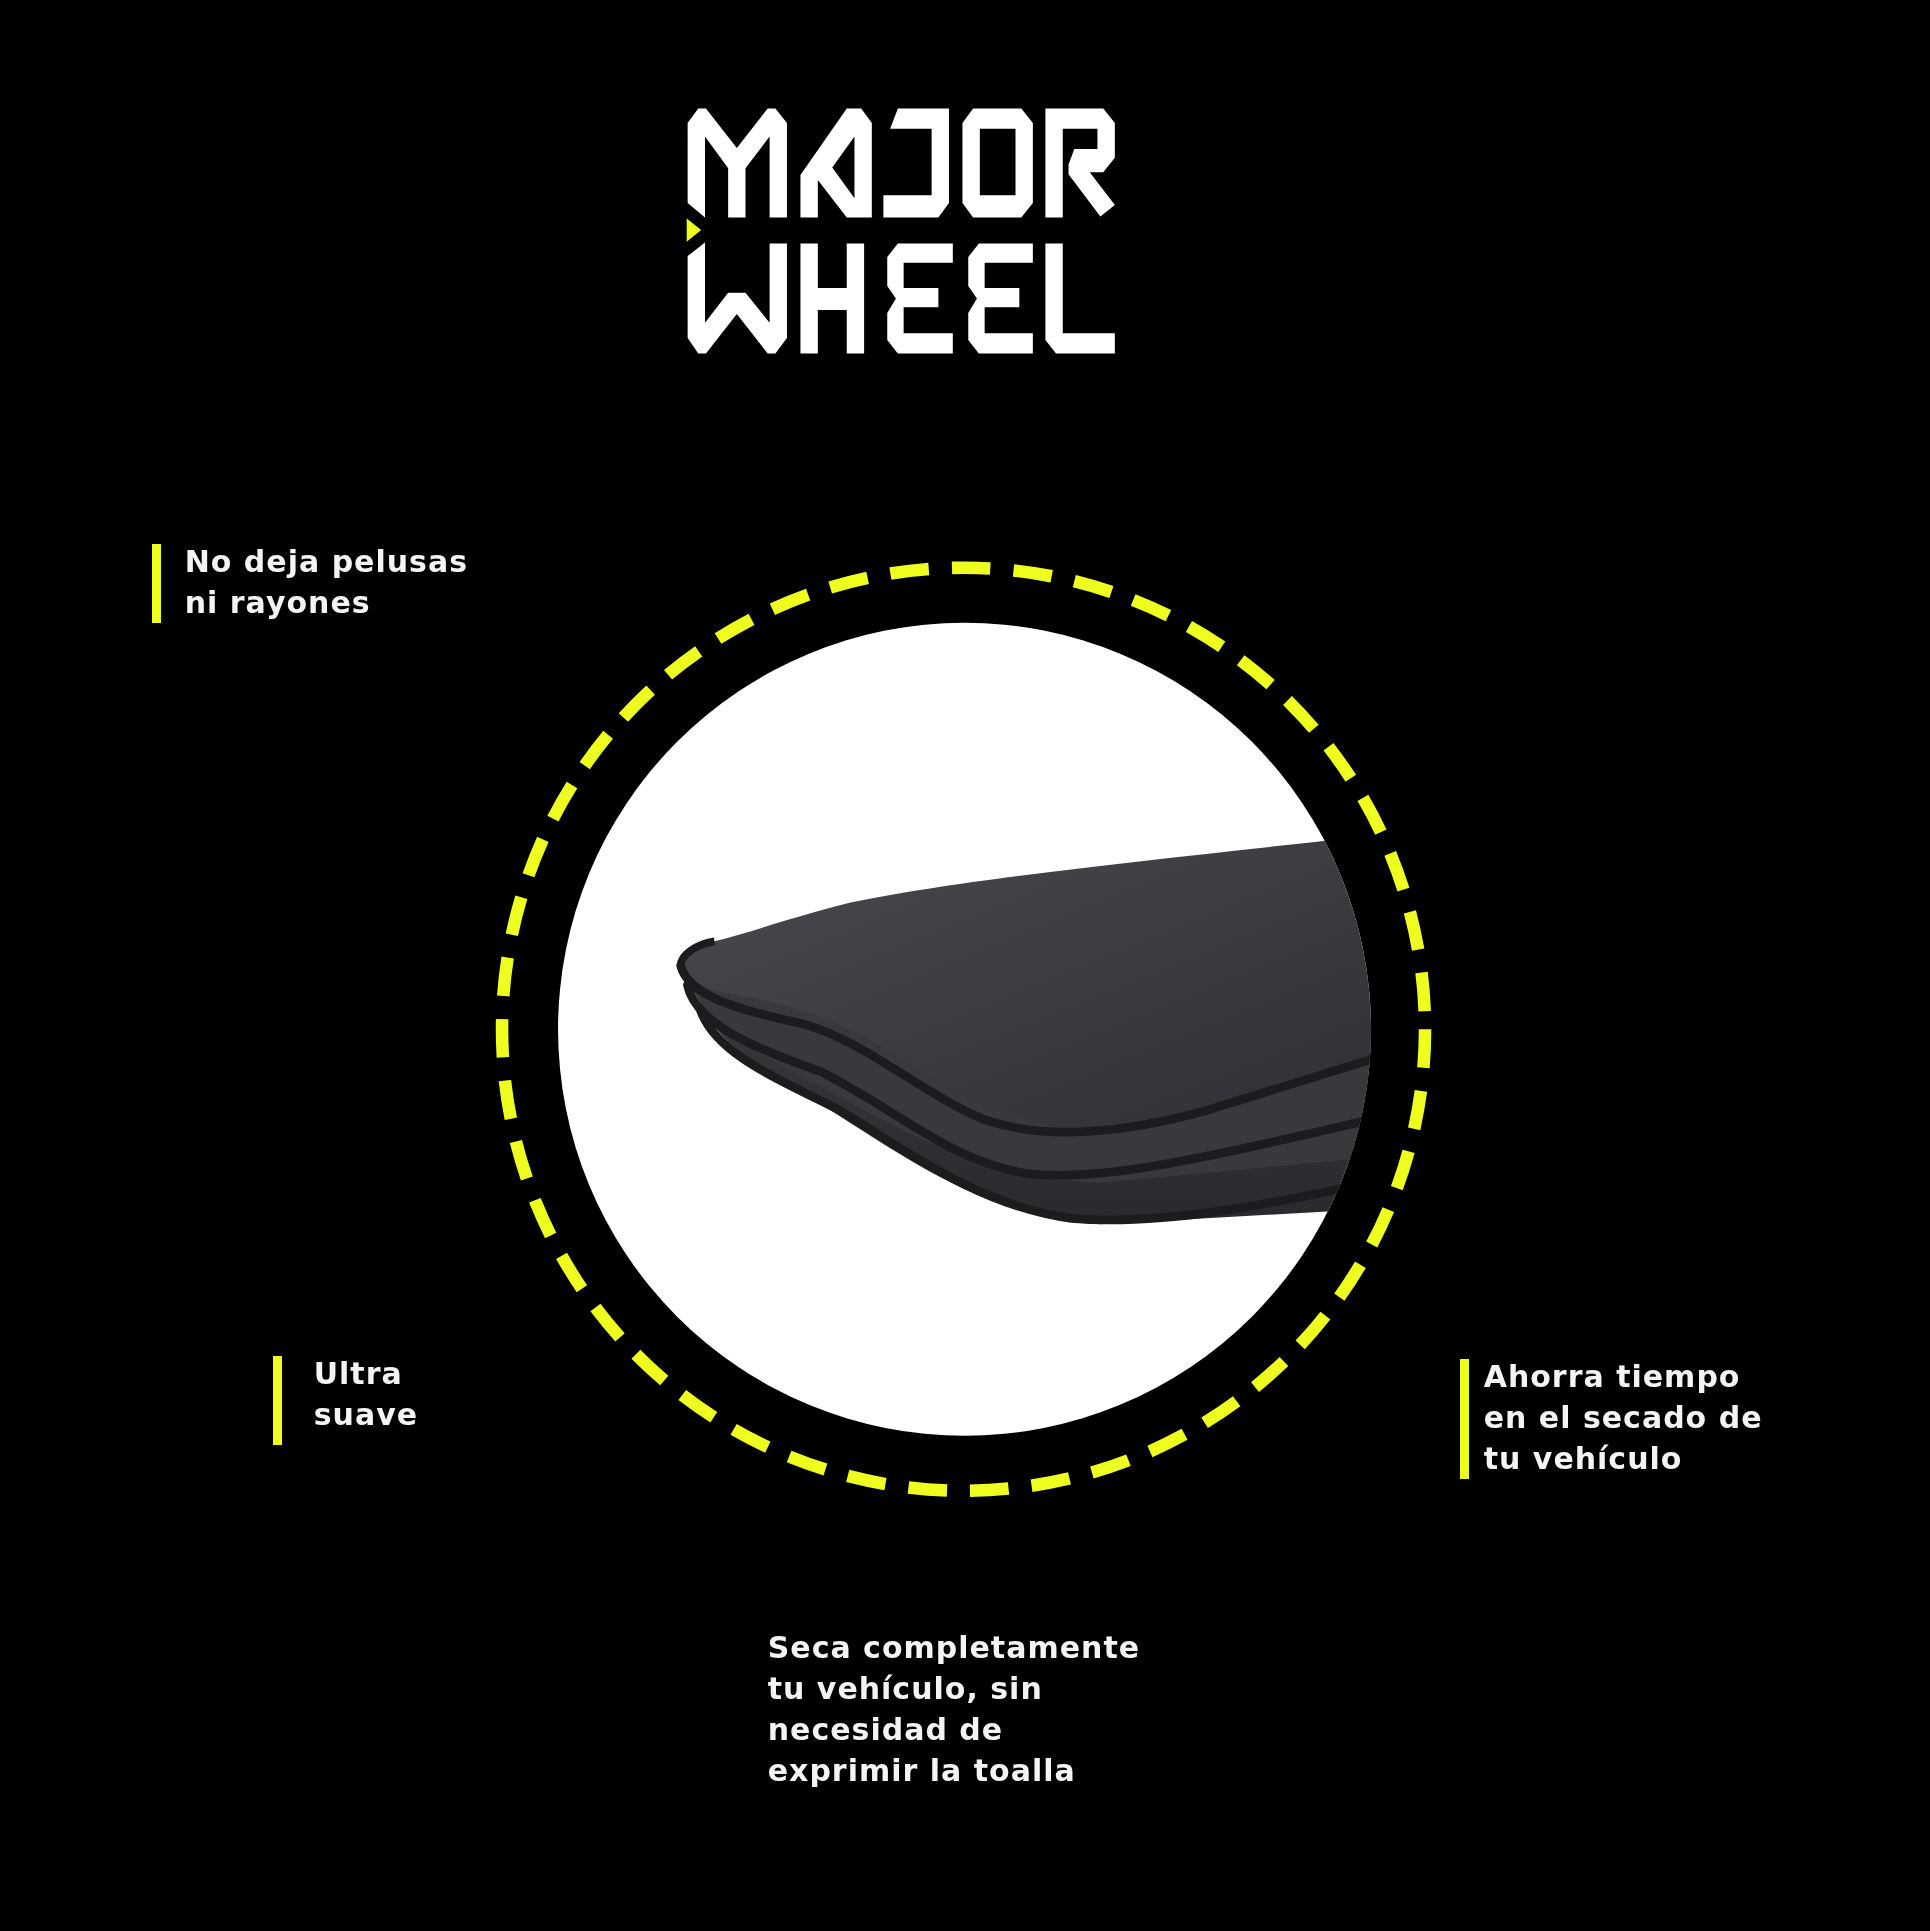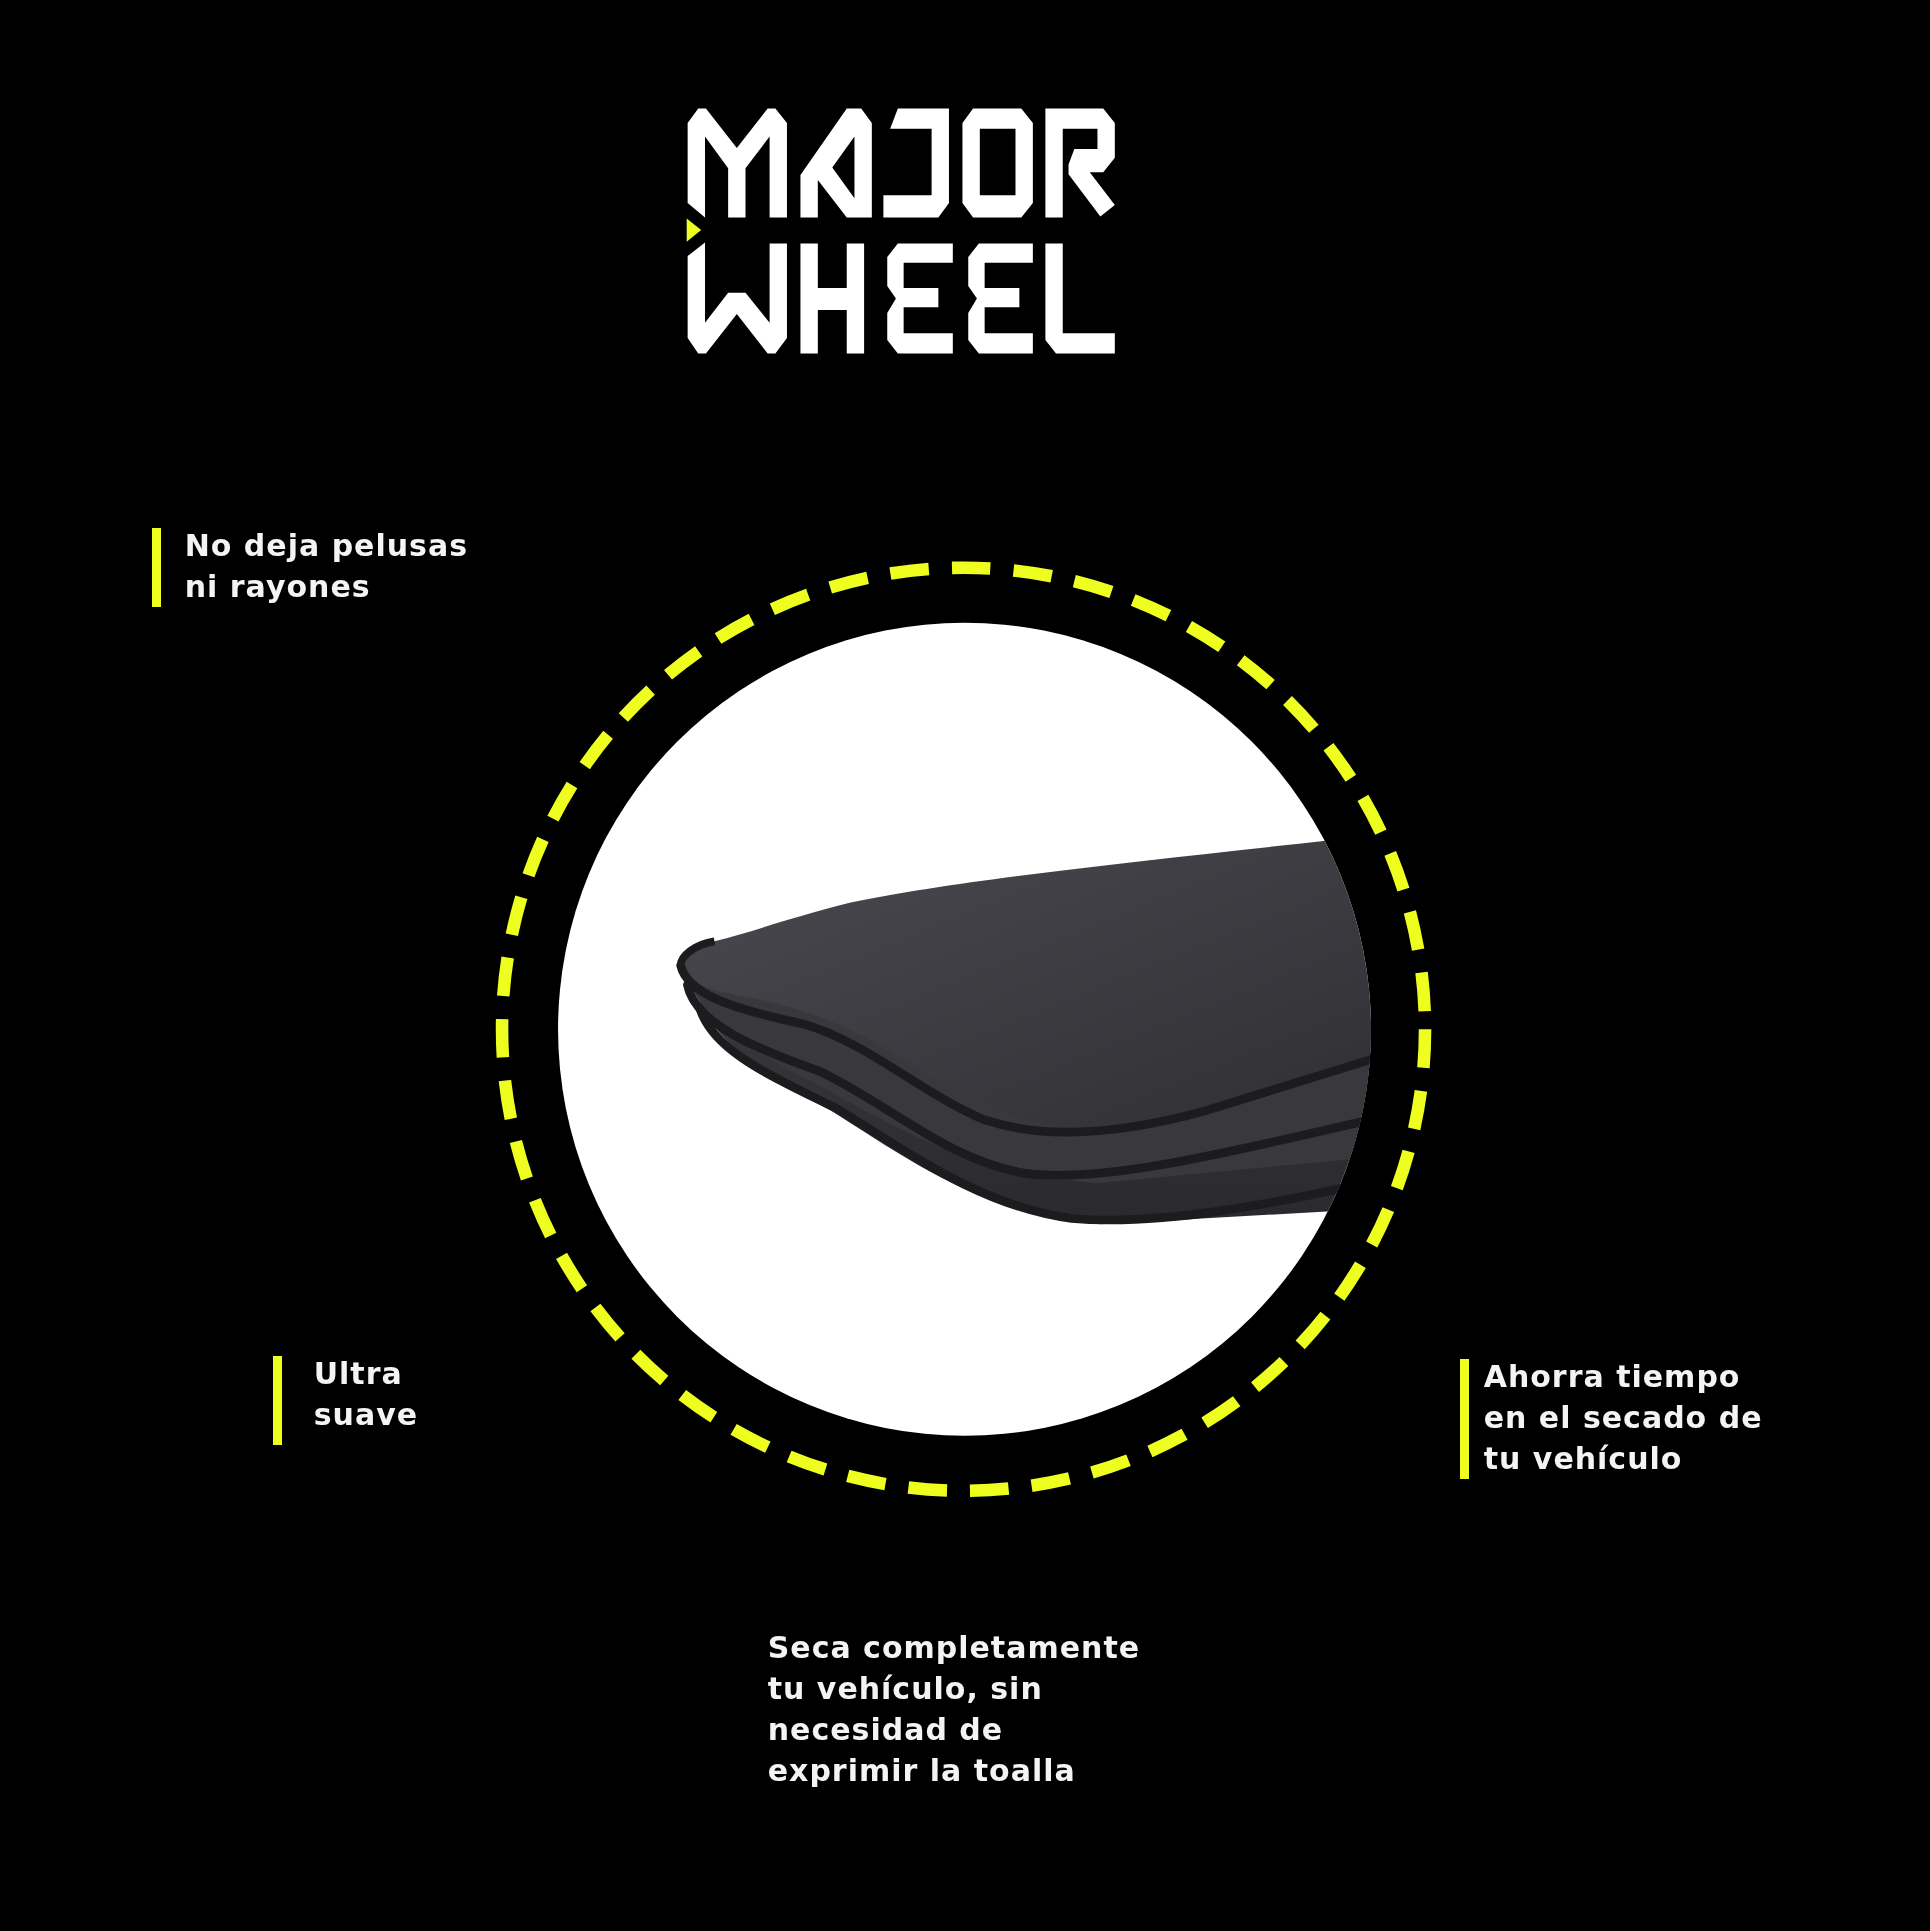--- a/index.html
+++ b/index.html
@@ -4,21 +4,21 @@
 <style>
   html, body { margin: 0; padding: 0; background: #000; }
   body { width: 1930px; height: 1931px; position: relative; overflow: hidden;
          font-family: "DejaVu Sans", "Liberation Sans", sans-serif; }
   .logo { position: absolute; left: 676px; top: 97px; width: 463px; height: 270px; }
   .hero { position: absolute; left: 0; top: 0; width: 1930px; height: 1931px; }
   .callout { position: absolute; display: flex; align-items: stretch; }
   .callout .bar { width: 8.7px; background: #EEFF1F; flex: 0 0 auto; }
   .callout .text { color: #f4f4f4; font-weight: bold; font-size: 30px; line-height: 41px;
                    letter-spacing: 1px; white-space: pre-line; margin-top: -2.9px; }
-  #c1 { left: 152px; top: 528px; }
+  #c1 { left: 152px; top: 544px; }
   #c1 .text { margin-left: 24px; }
   #c2 { left: 1394px; top: 518px; }
   #c2 .text { margin-left: 28px; }
   #c3 { left: 263px; top: 1356px; padding-left: 10px; }
   #c3 .bar { height: 89px; }
   #c3 .text { margin-left: 32px; }
   #c4 { left: 1460px; top: 1359px; }
   #c4 .text { margin-left: 15px; }
   #c5 { left: 726px; top: 1630px; align-items: center; }
   #c5 .text { margin-left: 33px; line-height: 41px; }

